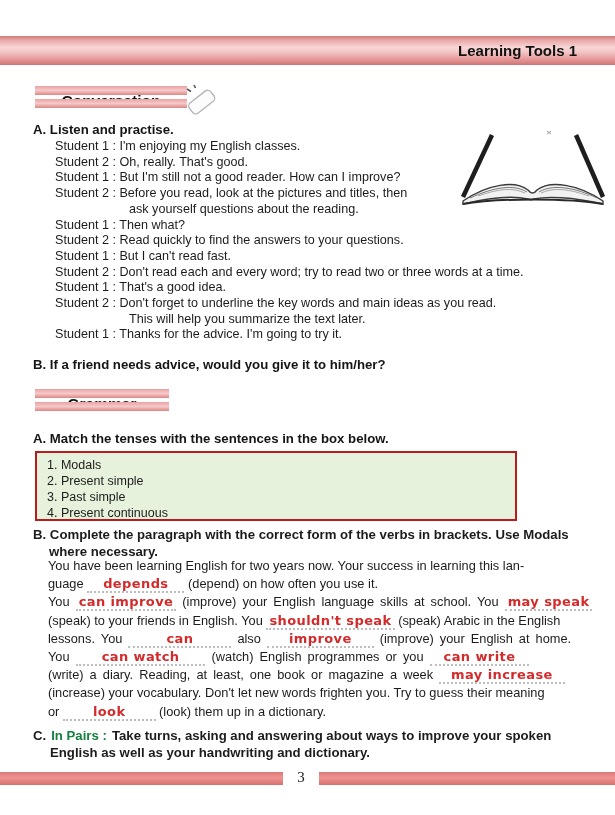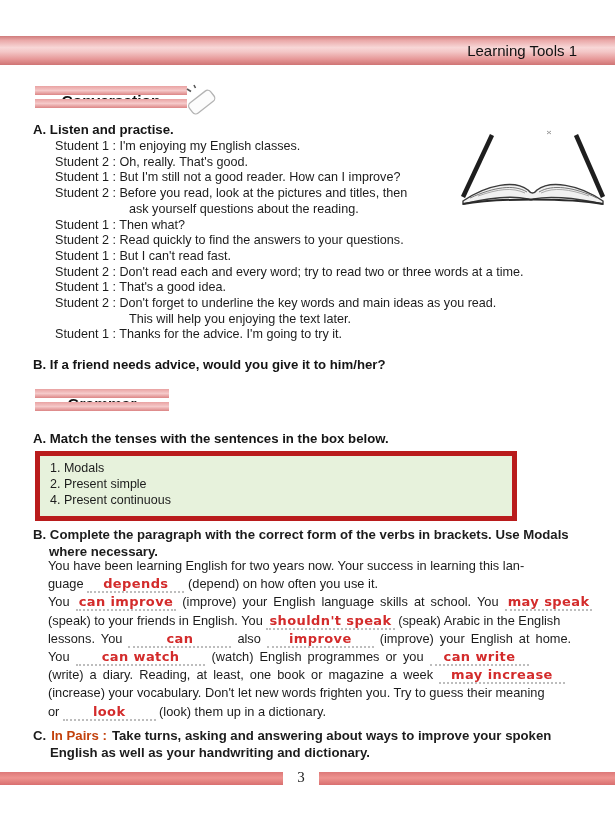--- a/index.html
+++ b/index.html
@@ -7,21 +7,21 @@
     width:615px;height:815px;position:relative;background:#ffffff;
     font-family:"Liberation Sans",sans-serif;color:#1c1c1c;overflow:hidden;
   }
   
   .top-bar{
     position:absolute;left:0;top:36px;width:615px;height:29px;
     background:linear-gradient(180deg,#cf7b7b 0%,#eaa9a9 15%,#f8d7d7 40%,#f3c6c6 55%,#e69898 80%,#cf7474 100%);
   }
   .top-title{
     position:absolute;right:38px;top:0;line-height:29px;
-    font-weight:normal;font-size:15px;color:#121212;
+    font-weight:bold;font-size:15px;color:#121212;
   }
   
   .band{position:absolute;left:35px;height:22px;}
   .band .stripe{
     position:absolute;left:0;width:100%;height:9px;
     background:linear-gradient(180deg,#e9a2a2 0%,#f5c9c9 50%,#dc8585 100%);
   }
   .band .stripe.top{top:0;}
   .band .stripe.bottom{bottom:0;}
   .band .band-label{
@@ -35,38 +35,38 @@
   .sec-title{position:absolute;left:33px;font-weight:bold;font-size:13.2px;color:#151515;white-space:nowrap;}
   
   .dialogue{position:absolute;left:55px;top:139px;width:545px;font-size:12.6px;line-height:15.7px;}
   .dline{white-space:nowrap;}
   .dline.cont{padding-left:74px;}
   
   .book{position:absolute;left:452px;top:129px;}
   
   .match-table{
     position:absolute;left:35px;top:451px;width:482px;height:70px;
-    background:#e7f2dc;border:5px solid #b91c1c;display:flex;box-sizing:border-box;
+    background:#e7f2dc;border:2px solid #b91c1c;display:flex;box-sizing:border-box;
   }
   .col{padding:4px 0 0 10px;font-size:12.5px;line-height:16px;}
   .col-tenses{width:186px;box-sizing:border-box;}
   .col-sentences{flex:1;border-left:2px solid #f4f9ee;padding-left:12px;}
   
   .fill-title{position:absolute;left:33px;top:527px;font-weight:bold;font-size:13.2px;line-height:16.5px;white-space:nowrap;}
   .fill-title .indent{padding-left:16px;}
   .fill-para{position:absolute;left:48px;top:557px;width:545px;font-size:12.8px;line-height:18.2px;}
   .pl{white-space:nowrap;}
   .pl:nth-child(3),.pl:nth-child(5),.pl:nth-child(6),.pl:nth-child(7){word-spacing:2.5px;}
   .blank{
     color:#d32b2b;font-weight:bold;font-family:"DejaVu Sans",sans-serif;
     font-size:13px;letter-spacing:0.4px;border-bottom:2px dotted #bdbdbd;word-spacing:normal;
   }
   
   .pairs{position:absolute;left:33px;top:728px;font-weight:bold;font-size:13.2px;line-height:16.5px;white-space:nowrap;}
-  .pairs .hl{color:#c2410c;margin:0 5px 0 5px;}
+  .pairs .hl{color:#15803d;margin:0 5px 0 5px;}
   .pairs .indent{padding-left:17px;}
   
   .bottom-bar{position:absolute;left:0;top:772px;width:615px;height:13px;display:flex;}
   .bb-seg{
     height:13px;background:linear-gradient(180deg,#dd7878 0%,#ee9490 45%,#d96f6f 100%);
   }
   .bb-left{width:283px;}
   .bb-right{flex:1;}
   .page-num{
     width:36px;text-align:center;font-family:"Liberation Serif",serif;
@@ -102,21 +102,21 @@
       <div class="dline">Student 2 : Oh, really. That's good.</div>
       <div class="dline">Student 1 : But I'm still not a good reader. How can I improve?</div>
       <div class="dline">Student 2 : Before you read, look at the pictures and titles, then</div>
       <div class="dline cont">ask yourself questions about the reading.</div>
       <div class="dline">Student 1 : Then what?</div>
       <div class="dline">Student 2 : Read quickly to find the answers to your questions.</div>
       <div class="dline">Student 1 : But I can't read fast.</div>
       <div class="dline">Student 2 : Don't read each and every word; try to read two or three words at a time.</div>
       <div class="dline">Student 1 : That's a good idea.</div>
       <div class="dline">Student 2 : Don't forget to underline the key words and main ideas as you read.</div>
-      <div class="dline cont">This will help you enjoying the text later.</div>
+      <div class="dline cont">This will help you summarize the text later.</div>
       <div class="dline">Student 1 : Thanks for the advice. I'm going to try it.</div>
     </div>
 
   <svg class="book" width="160" height="92" viewBox="0 0 160 92">
     <path d="M40 6 L11 68" stroke="#1e1e1e" stroke-width="4.5" fill="none"></path>
     <path d="M124 6 L151 68" stroke="#1e1e1e" stroke-width="4.5" fill="none"></path>
     <path d="M11 72 C 36 55, 63 51, 76 61 c 3 4 6 4 9 0 C 98 51, 126 55, 151 72 L151 75 C 120 68, 95 67, 82 70 c -2 1 -4 1 -6 0 C 63 67, 40 68, 11 75 Z" fill="#f1f1f1" stroke="#3a3a3a" stroke-width="1.4"></path>
     <path d="M18 69 C 42 58, 62 55, 75 63" stroke="#6a6a6a" stroke-width="0.9" fill="none"></path>
     <path d="M87 63 C 100 55, 122 58, 145 69" stroke="#6a6a6a" stroke-width="0.9" fill="none"></path>
     <path d="M26 67 C 46 60, 60 58, 73 64" stroke="#8a8a8a" stroke-width="0.7" fill="none"></path>
@@ -132,20 +132,21 @@
     <div class="band-label">Grammar</div>
     <div class="stripe bottom"></div>
   </div>
 
   <div class="sec-title" style="top:431px">A. Match the tenses with the sentences in the box below.</div>
 
   <div class="match-table">
     <div class="col col-tenses" id="tenses-col">
         <div class="trow">1. Modals</div>
         <div class="trow">2. Present simple</div>
+        <div class="trow">3. Past simple</div>
         <div class="trow">4. Present continuous</div>
       </div>
   </div>
 
   <div class="fill-title">
     <div>B. Complete the paragraph with the correct form of the verbs in brackets. Use Modals</div>
     <div class="indent">where necessary.</div>
   </div>
 
   <div class="fill-para" id="fill-para">

